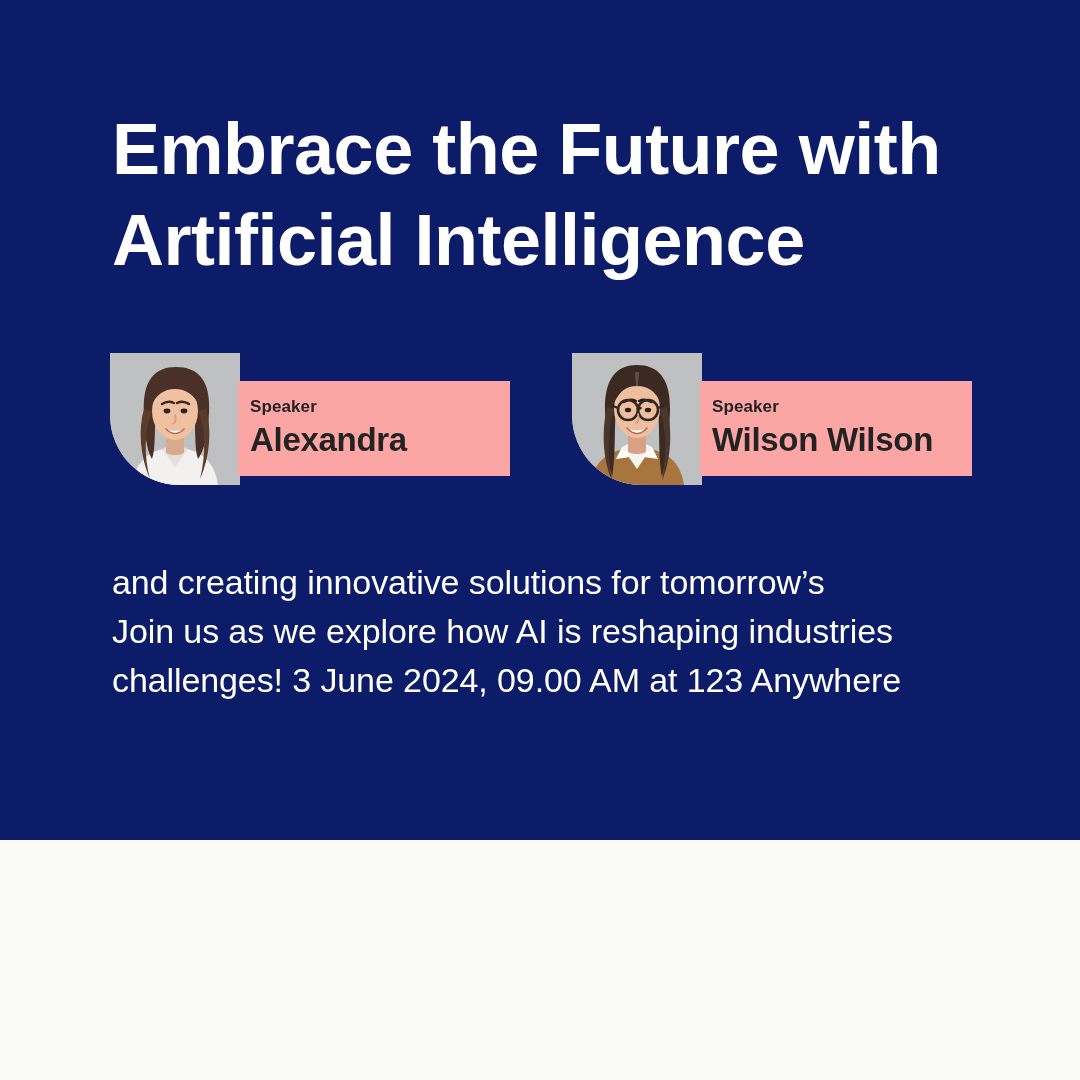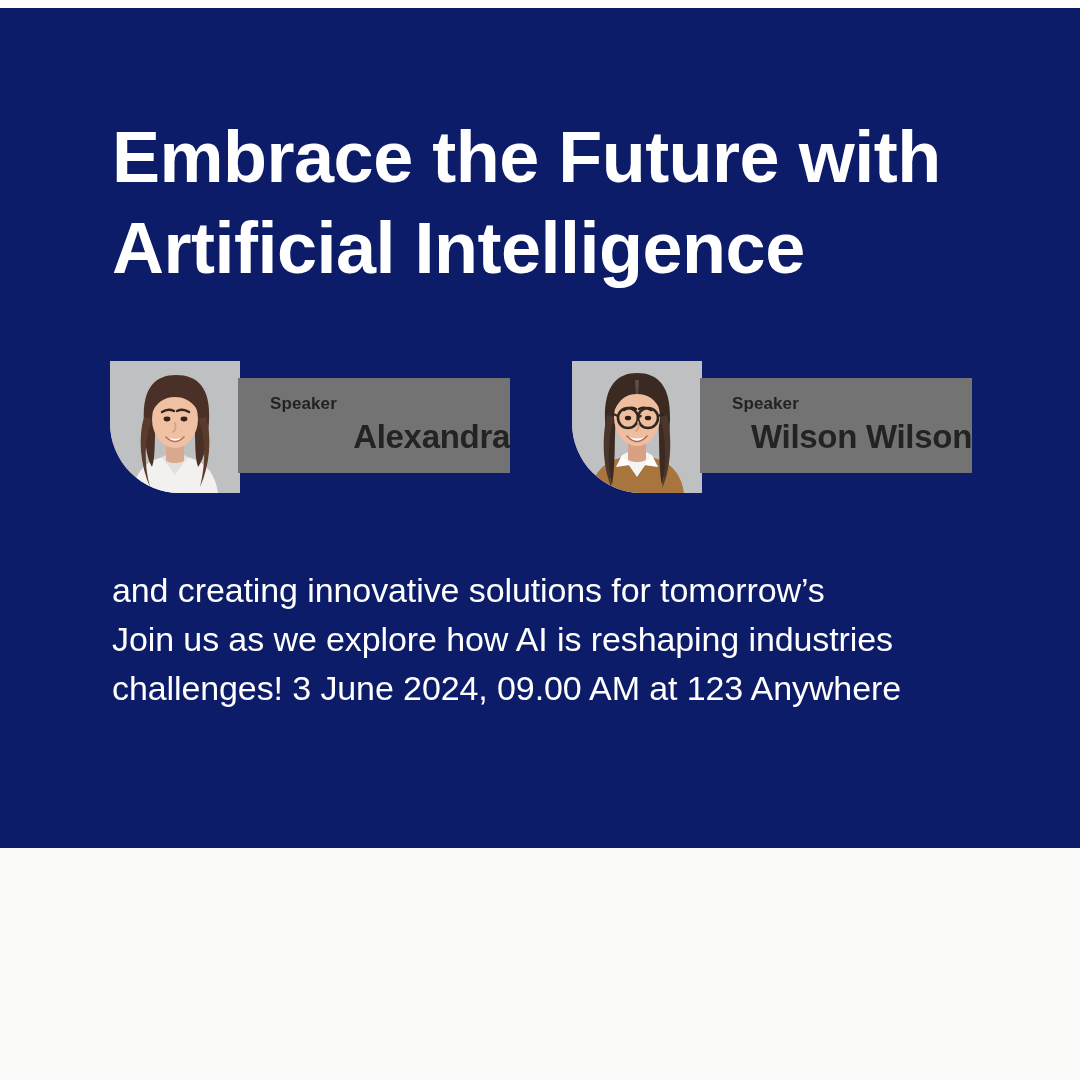--- a/index.html
+++ b/index.html
@@ -2,21 +2,21 @@
 <html><head>
 <meta charset="utf-8">
 <style>
   html,body{margin:0;padding:0;}
   body{
     width:1080px;height:1080px;
     font-family:"Liberation Sans", sans-serif;
     background:#ffffff;
     overflow:hidden;
   }
-  .poster{position:relative;width:1080px;height:827px;margin-top:8px;}
+  .poster{position:relative;width:1080px;height:827px;}
 
   
   .hero{
     position:absolute;left:0;top:0;width:1080px;height:840px;
     background:#0D1C68;
   }
 
   .headline{
     position:absolute;left:112px;top:104px;width:900px;
     color:#FFFFFF;
@@ -35,37 +35,37 @@
 
   .photo{
     position:absolute;left:0;top:0;width:130px;height:132px;
     background:#BEC0C2;
     border-bottom-left-radius:70px;
     overflow:hidden;
   }
   .photo svg{display:block;width:130px;height:132px;}
 
   .name-panel{
-    position:absolute;top:17px;height:95px;
-    background:#737373;
+    position:absolute;top:28px;height:95px;
+    background:#fca5a5;
     box-sizing:border-box;
-    padding:17px 0 0 32px;
+    padding:17px 0 0 12px;
   }
   .speaker-card.left  .name-panel{left:128px;width:272px;}
   .speaker-card.right .name-panel{left:128px;width:272px;}
 
   .speaker-label{
     display:block;
     font-size:17px;font-weight:600;color:#232323;
     line-height:1.1;letter-spacing:0.1px;
   }
   .speaker-name{
     display:block;margin-top:5px;
     font-size:33px;font-weight:700;color:#232323;
-    line-height:1.1;letter-spacing:-0.3px;white-space:nowrap;text-align:right;
+    line-height:1.1;letter-spacing:-0.3px;white-space:nowrap;
   }
 
   
   .body-copy{
     position:absolute;left:112px;top:558px;width:880px;
     color:#FFFFFF;
     font-size:34px;
     font-weight:500;
     line-height:49px;
     letter-spacing:-0.1px;

